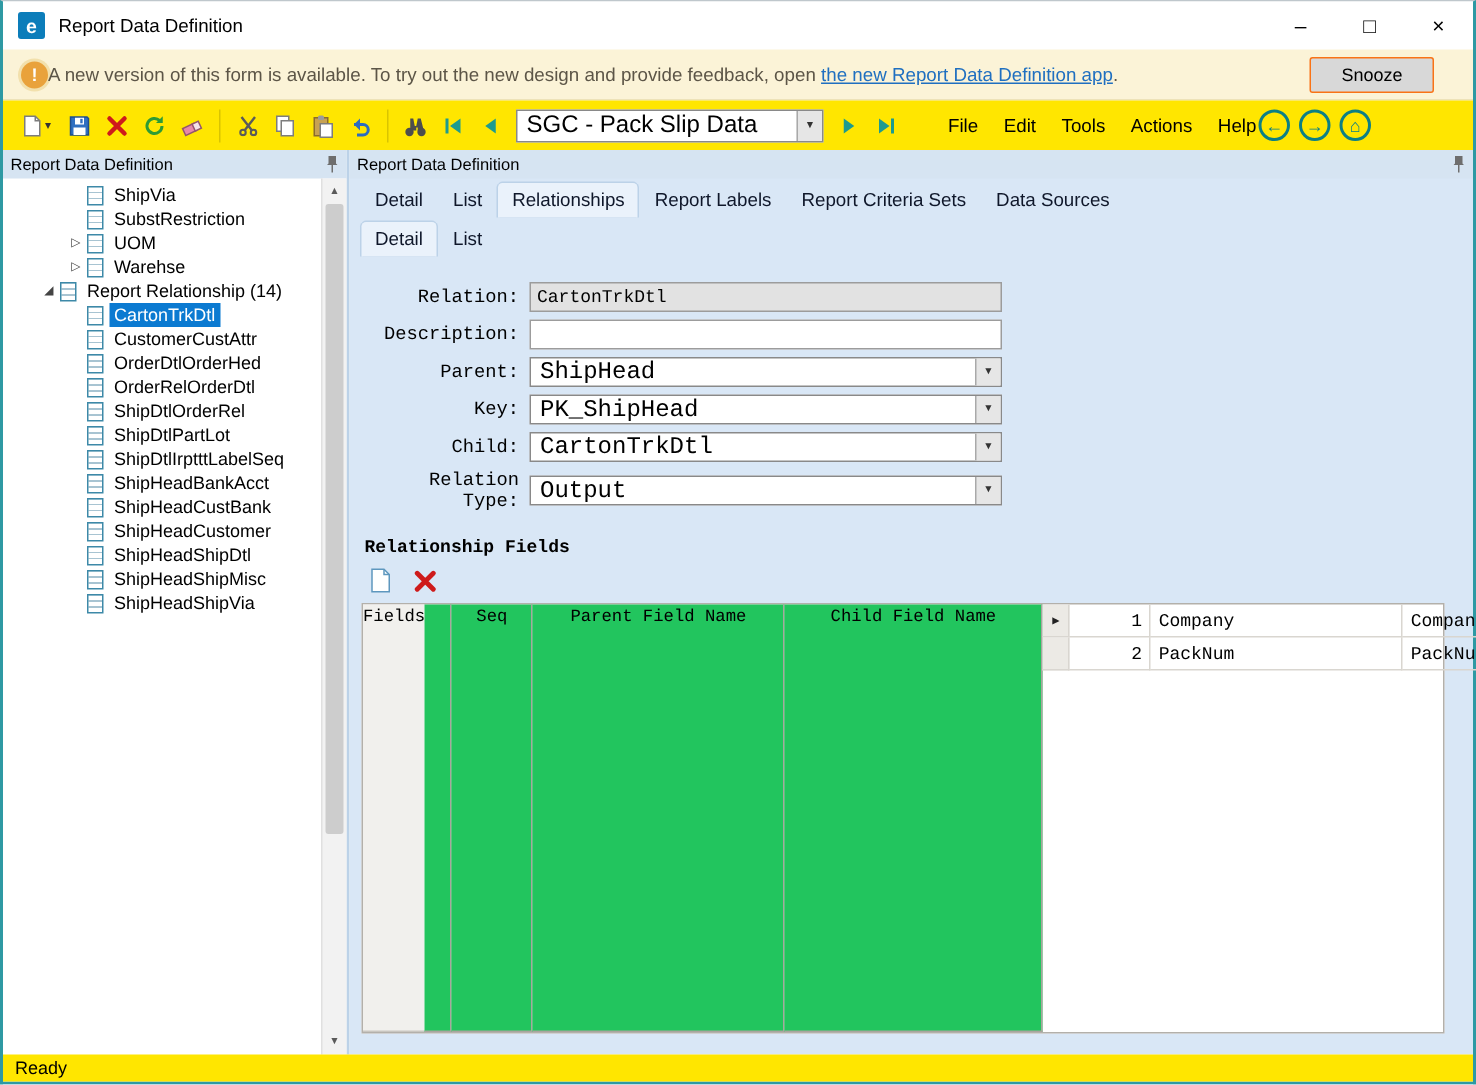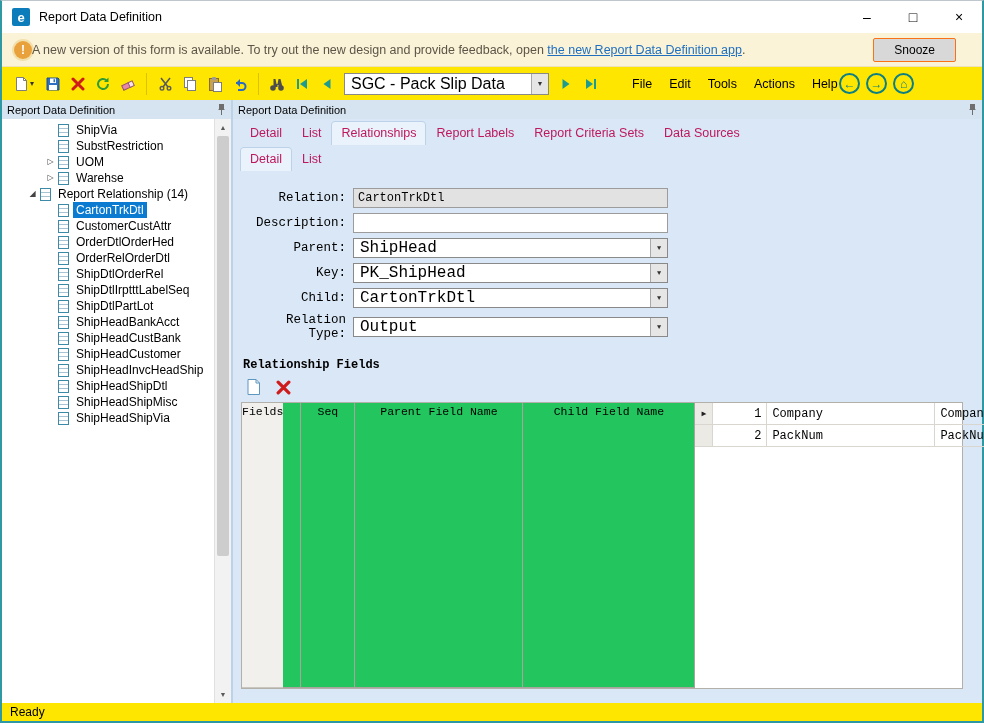--- a/index.html
+++ b/index.html
@@ -62,21 +62,21 @@
   .vscroll{flex:0 0 17px;background:#F2F2F2;border-left:1px solid #E0E0E0;display:flex;flex-direction:column;}
   .sarrow{height:17px;display:flex;align-items:center;justify-content:center;font-size:7px;color:#5A5A5A;}
   .strack{flex:1;position:relative;}
   .sthumb{position:absolute;top:0;left:2px;right:2px;height:420px;background:#CDCDCD;border-radius:2px;}
 
   
   .right-panel{flex:1;display:flex;flex-direction:column;background:#D9E7F6;min-width:0;}
   .tabs{display:flex;padding:3px 8px 0 8px;gap:2px;}
   .main-tabs{flex:0 0 26px;}
   .sub-tabs{flex:0 0 25px;}
-  .tab{padding:4px 9px 5px 9px;font-size:12.5px;color:#be185d;border-radius:3px 3px 0 0;}
+  .tab{padding:4px 9px 5px 9px;font-size:12.5px;color:#0f172a;border-radius:3px 3px 0 0;}
   .tab.active{background:#EAF2FB;box-shadow:0 -1px 0 #BCD2E8,-1px 0 0 #BCD2E8,1px 0 0 #BCD2E8;}
   .content{flex:1;padding:17px 14px 8px 8px;min-height:0;display:flex;flex-direction:column;font-family:Liberation Mono, monospace;}
 
   
   .form-row{display:flex;align-items:center;margin-bottom:5px;}
   .form-label{flex:0 0 105px;text-align:right;margin-right:7px;font-size:12.5px;}
   .tb{width:315px;height:20px;border:1px solid #9C9C9C;font-size:12px;padding:0 4px;font-family:inherit;background:#fff;}
   .tb.readonly{background:#E2E2E2;}
   .form-combo{width:315px;height:20px;}
 
@@ -314,51 +314,45 @@
             <div class="tree-item">
               <span class="indent" style="width: 42px;"></span>
               <span class="twisty"></span>
               <span class="node-icon"></span>
               <span class="tree-label">ShipDtlOrderRel</span>
             </div>
             <div class="tree-item">
               <span class="indent" style="width: 42px;"></span>
               <span class="twisty"></span>
               <span class="node-icon"></span>
+              <span class="tree-label">ShipDtlPartLot</span>
+            </div>
+            <div class="tree-item">
+              <span class="indent" style="width: 42px;"></span>
+              <span class="twisty"></span>
+              <span class="node-icon"></span>
               <span class="tree-label">ShipDtlIrptttLabelSeq</span>
             </div>
             <div class="tree-item">
               <span class="indent" style="width: 42px;"></span>
               <span class="twisty"></span>
               <span class="node-icon"></span>
-              <span class="tree-label">ShipDtlPartLot</span>
-            </div>
-            <div class="tree-item">
-              <span class="indent" style="width: 42px;"></span>
-              <span class="twisty"></span>
-              <span class="node-icon"></span>
               <span class="tree-label">ShipHeadBankAcct</span>
             </div>
             <div class="tree-item">
               <span class="indent" style="width: 42px;"></span>
               <span class="twisty"></span>
               <span class="node-icon"></span>
               <span class="tree-label">ShipHeadCustBank</span>
             </div>
             <div class="tree-item">
               <span class="indent" style="width: 42px;"></span>
               <span class="twisty"></span>
               <span class="node-icon"></span>
               <span class="tree-label">ShipHeadCustomer</span>
-            </div>
-            <div class="tree-item">
-              <span class="indent" style="width: 42px;"></span>
-              <span class="twisty"></span>
-              <span class="node-icon"></span>
-              <span class="tree-label">ShipHeadInvcHeadShip</span>
             </div>
             <div class="tree-item">
               <span class="indent" style="width: 42px;"></span>
               <span class="twisty"></span>
               <span class="node-icon"></span>
               <span class="tree-label">ShipHeadShipDtl</span>
             </div>
             <div class="tree-item">
               <span class="indent" style="width: 42px;"></span>
               <span class="twisty"></span>

